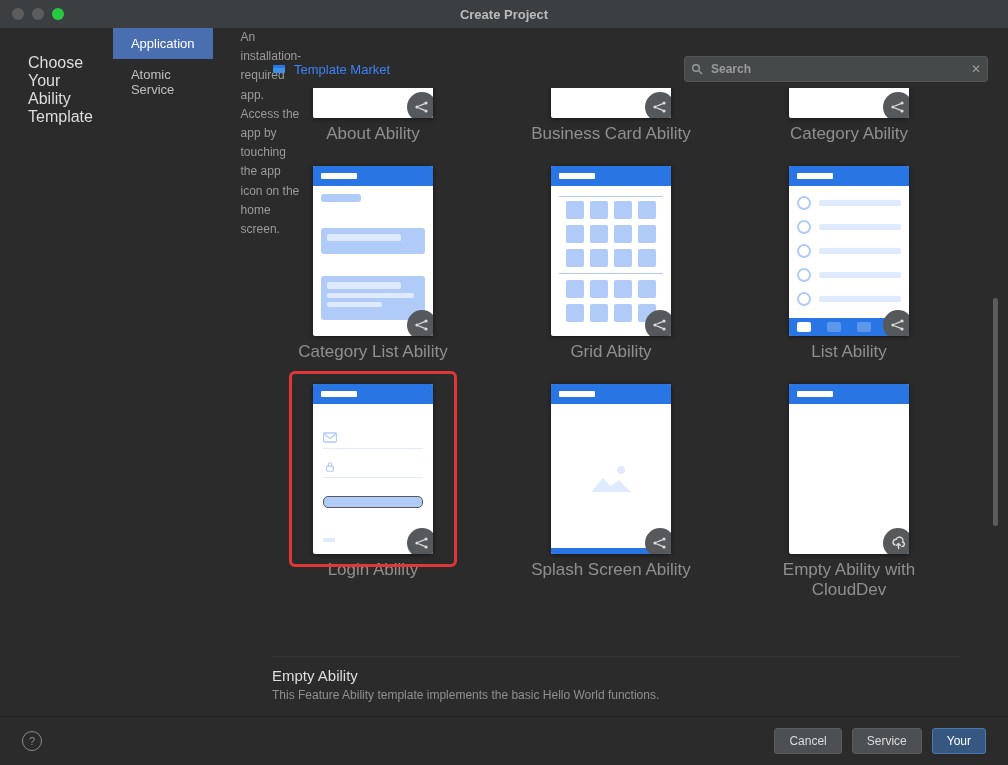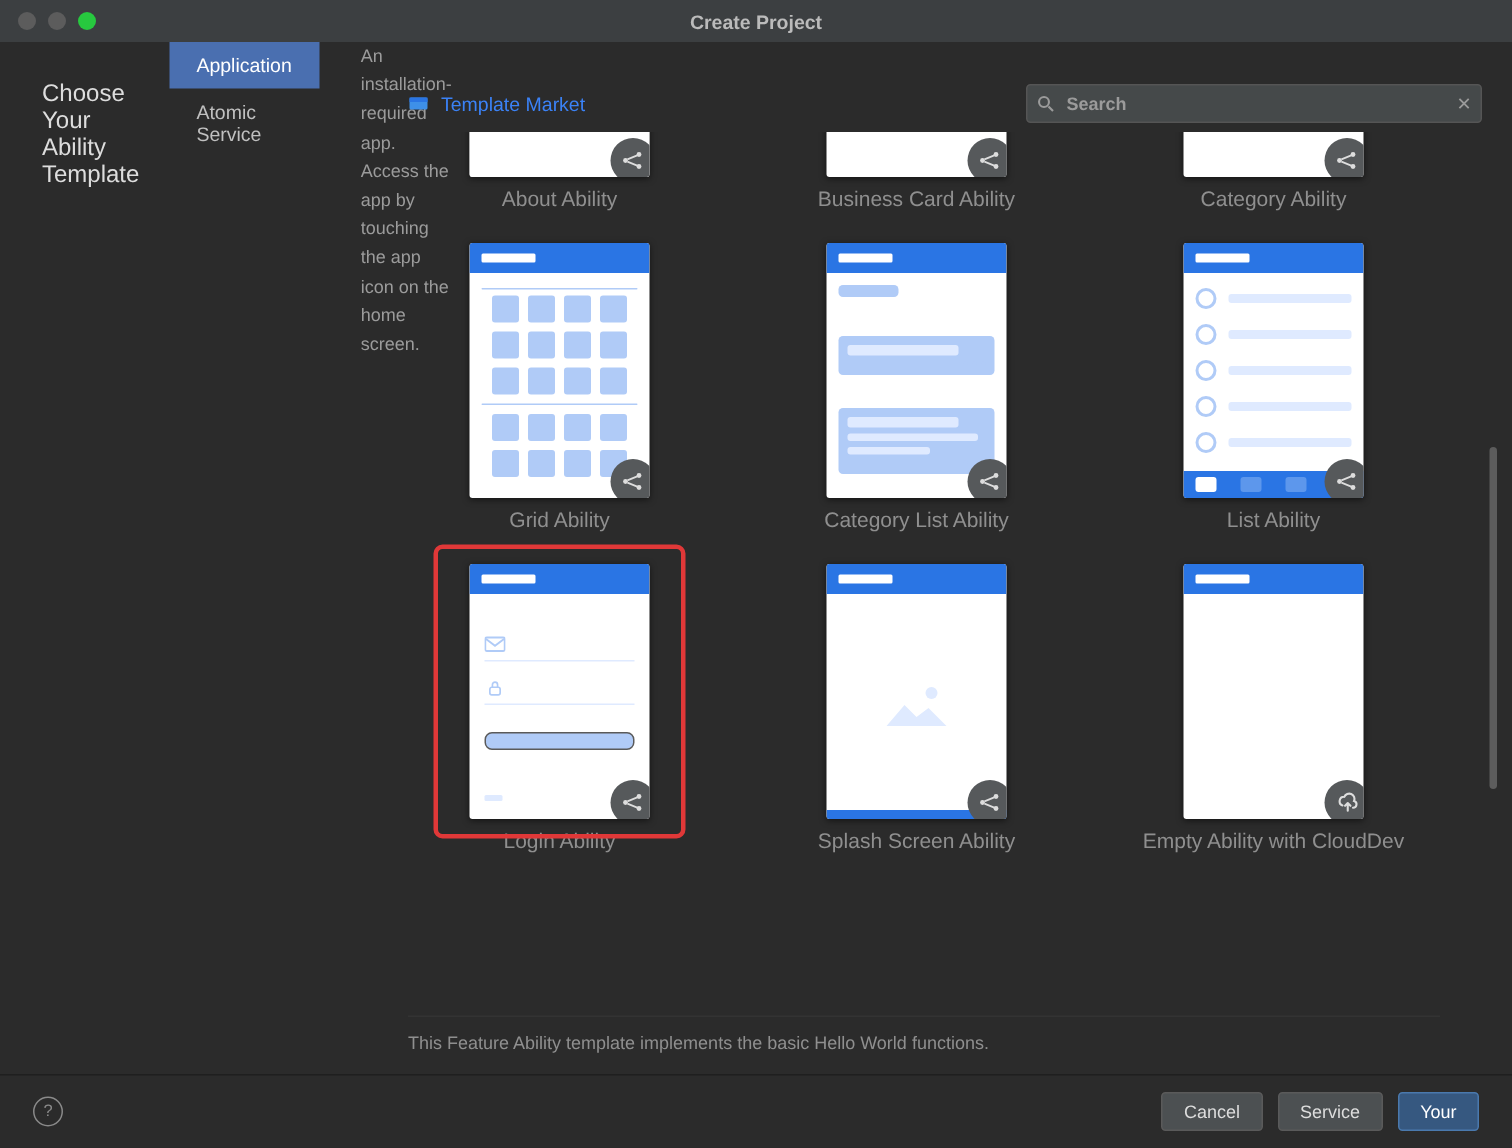--- a/index.html
+++ b/index.html
@@ -181,21 +181,21 @@
   .thumb-wrap.selected-box::before {
     content: "";
     position: absolute;
     left: -22px; right: -22px; top: -13px; bottom: -13px;
     border: 3px solid #e03838;
     border-radius: 6px;
     pointer-events: none;
   }
   .thumb-label {
     margin-top: 6px;
-    font-size: 14px;
+    font-size: 17px;
     color: #8f8f8f;
     text-align: center;
   }
 
   
   .phone {
     width: 120px;
     height: 170px;
     background: #fff;
     border-radius: 2px;
@@ -470,67 +470,20 @@
                         <circle cx="12" cy="4" r="1.6" fill="#ddd"></circle>
                         <circle cx="12" cy="12" r="1.6" fill="#ddd"></circle>
                         <path d="M4.3 7.3 L10.8 4.6 M4.3 8.7 L10.8 11.4" stroke="#ddd" stroke-width="1.2"></path>
                       </svg>
                   </div>
                 </div>
               </div>
               <div class="thumb-label">Category Ability</div>
             </div>
 
-            <div class="cell t-grid">
-              <div class="thumb-wrap">
-                <div class="phone">
-                  <div class="bar-top">
-                      <div class="t"></div>
-                    </div>
-                  <div class="body">
-                    <div class="line-mid" style="height:1px;margin:2px 0 2px;"></div>
-                    <div class="grid">
-                      <div></div>
-                        <div></div>
-                        <div></div>
-                        <div></div>
-                      <div></div>
-                        <div></div>
-                        <div></div>
-                        <div></div>
-                      <div></div>
-                        <div></div>
-                        <div></div>
-                        <div></div>
-                    </div>
-                    <div class="line-mid" style="height:1px;margin:6px 0;"></div>
-                    <div class="grid" style="grid-template-columns:repeat(4,18px);grid-auto-rows:18px;">
-                      <div></div>
-                        <div></div>
-                        <div></div>
-                        <div></div>
-                      <div></div>
-                        <div></div>
-                        <div></div>
-                        <div></div>
-                    </div>
-                  </div>
-                  <div class="badge">
-                    <svg class="share-svg" viewBox="0 0 16 16">
-                        <circle cx="3" cy="8" r="1.6" fill="#ddd"></circle>
-                        <circle cx="12" cy="4" r="1.6" fill="#ddd"></circle>
-                        <circle cx="12" cy="12" r="1.6" fill="#ddd"></circle>
-                        <path d="M4.3 7.3 L10.8 4.6 M4.3 8.7 L10.8 11.4" stroke="#ddd" stroke-width="1.2"></path>
-                      </svg>
-                  </div>
-                </div>
-              </div>
-              <div class="thumb-label">Grid Ability</div>
-            </div>
-
             <div class="cell t-catlist">
               <div class="thumb-wrap">
                 <div class="phone">
                   <div class="bar-top">
                       <div class="t"></div>
                     </div>
                   <div class="body">
                     <div class="block-mid sub"></div>
                     <div style="height:10px"></div>
                     <div class="card">
@@ -557,20 +510,67 @@
                     <svg class="share-svg" viewBox="0 0 16 16">
                         <circle cx="3" cy="8" r="1.6" fill="#ddd"></circle>
                         <circle cx="12" cy="4" r="1.6" fill="#ddd"></circle>
                         <circle cx="12" cy="12" r="1.6" fill="#ddd"></circle>
                         <path d="M4.3 7.3 L10.8 4.6 M4.3 8.7 L10.8 11.4" stroke="#ddd" stroke-width="1.2"></path>
                       </svg>
                   </div>
                 </div>
               </div>
               <div class="thumb-label">Category List Ability</div>
+            </div>
+
+            <div class="cell t-grid">
+              <div class="thumb-wrap">
+                <div class="phone">
+                  <div class="bar-top">
+                      <div class="t"></div>
+                    </div>
+                  <div class="body">
+                    <div class="line-mid" style="height:1px;margin:2px 0 2px;"></div>
+                    <div class="grid">
+                      <div></div>
+                        <div></div>
+                        <div></div>
+                        <div></div>
+                      <div></div>
+                        <div></div>
+                        <div></div>
+                        <div></div>
+                      <div></div>
+                        <div></div>
+                        <div></div>
+                        <div></div>
+                    </div>
+                    <div class="line-mid" style="height:1px;margin:6px 0;"></div>
+                    <div class="grid" style="grid-template-columns:repeat(4,18px);grid-auto-rows:18px;">
+                      <div></div>
+                        <div></div>
+                        <div></div>
+                        <div></div>
+                      <div></div>
+                        <div></div>
+                        <div></div>
+                        <div></div>
+                    </div>
+                  </div>
+                  <div class="badge">
+                    <svg class="share-svg" viewBox="0 0 16 16">
+                        <circle cx="3" cy="8" r="1.6" fill="#ddd"></circle>
+                        <circle cx="12" cy="4" r="1.6" fill="#ddd"></circle>
+                        <circle cx="12" cy="12" r="1.6" fill="#ddd"></circle>
+                        <path d="M4.3 7.3 L10.8 4.6 M4.3 8.7 L10.8 11.4" stroke="#ddd" stroke-width="1.2"></path>
+                      </svg>
+                  </div>
+                </div>
+              </div>
+              <div class="thumb-label">Grid Ability</div>
             </div>
 
             <div class="cell t-list">
               <div class="thumb-wrap">
                 <div class="phone">
                   <div class="bar-top">
                       <div class="t"></div>
                     </div>
                   <div class="body">
                     <div class="row">
@@ -699,20 +699,21 @@
 
           </div>
         </div>
       </div>
 
       <div class="vscroll">
         <div class="thumb"></div>
       </div>
 
       <div class="section-desc">
+        <div class="title2">Empty Ability</div>
         <div class="sub">This Feature Ability template implements the basic Hello World functions.</div>
       </div>
     </div>
   </div>
 
   <div class="footerbar">
     <div class="help-icon">?</div>
     <div class="footer-flex"></div>
     <button class="btn">Cancel</button>
     <button class="btn">Service</button>

